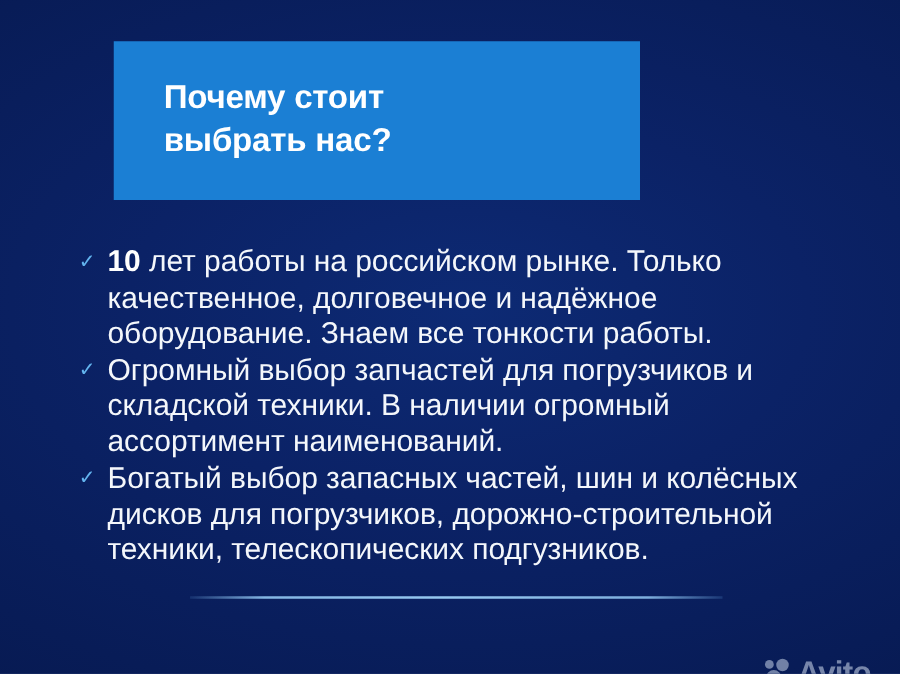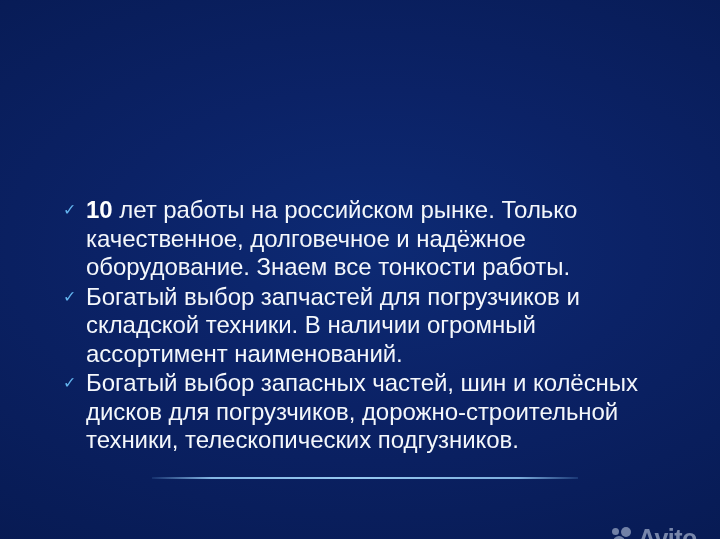--- a/index.html
+++ b/index.html
@@ -132,31 +132,35 @@
     font-size: 25px;
     line-height: 31px;
     letter-spacing: -0.6px;
   }
 </style>
 </head>
 <body>
 
 <div id="slide">
 
+  <div id="title-box">
+    <div id="title-text">Почему стоит
+выбрать нас?</div>
+  </div>
 
   <div id="bullets">
 
     <div class="bullet-row">
       <span class="bullet-check">✓</span>
       <span class="bullet-text"><span class="bullet-lead">10</span><span> лет работы на российском рынке. Только качественное, долговечное и надёжное оборудование. Знаем все тонкости работы.</span></span>
     </div>
 
     <div class="bullet-row">
       <span class="bullet-check">✓</span>
-      <span class="bullet-text"><span>Богатый выбор запчастей для погрузчиков и складской техники. В наличии огромный ассортимент наименований.</span></span>
+      <span class="bullet-text"><span>Огромный выбор запчастей для погрузчиков и складской техники. В наличии огромный ассортимент наименований.</span></span>
     </div>
 
     <div class="bullet-row">
       <span class="bullet-check">✓</span>
       <span class="bullet-text"><span>Богатый выбор запасных частей, шин и колёсных дисков для погрузчиков, дорожно-строительной техники, телескопических подгузников.</span></span>
     </div>
 
   </div>
 
   <div id="divider"></div>

